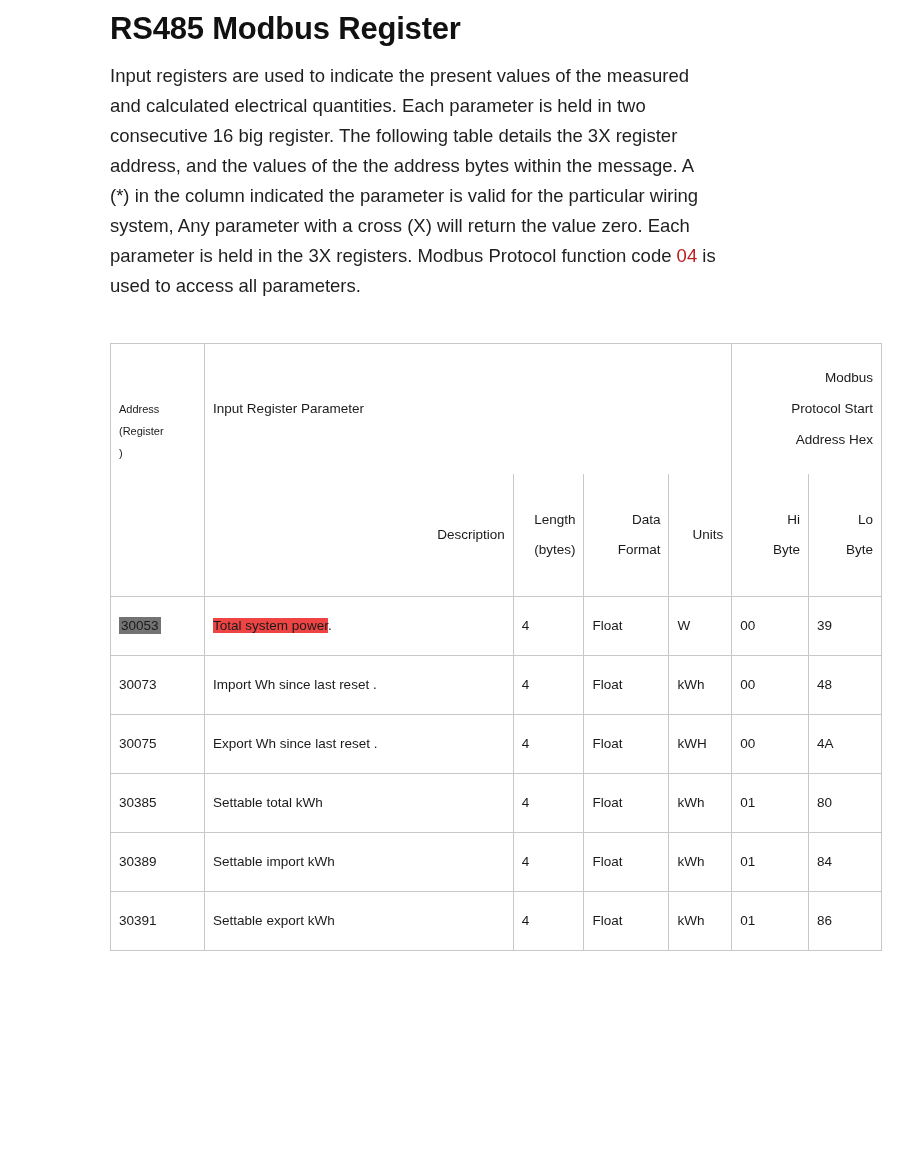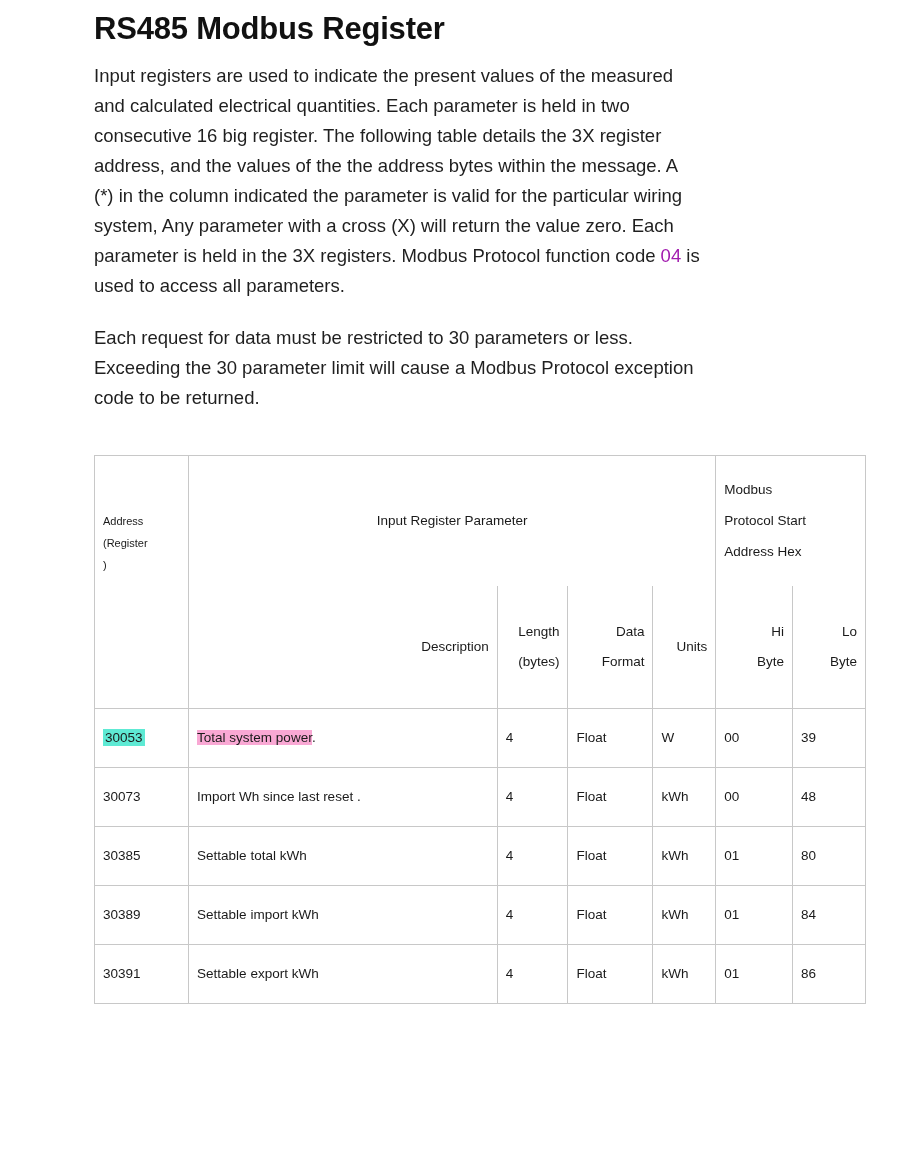--- a/index.html
+++ b/index.html
@@ -10,38 +10,39 @@
   body {
     width: 909px;
     min-height: 1176px;
     font-family: "Liberation Sans", sans-serif;
     color: #1a1a1a;
   }
   .page {
     width: 745px;
     box-sizing: border-box;
     padding: 0 44px 0 94px;
+    margin-left: 16px;
   }
   h1.doc-title {
     font-size: 31px;
     font-weight: bold;
     line-height: 1.2;
     margin: 10px 0 14px 0;
     letter-spacing: -0.2px;
     color: #111;
   }
   p.para {
     font-size: 18.5px;
     line-height: 1.62;
     margin: 0 0 22px 0;
     color: #1f1f1f;
     max-width: 770px;
   }
   .code-num {
-    color: #a21caf;
+    color: #b91c1c;
   }
   .table-wrap {
     margin-top: 42px;
   }
   table.reg {
     border-collapse: collapse;
     width: 772px;
     table-layout: fixed;
     font-size: 13.5px;
   }
@@ -55,27 +56,26 @@
   .th-addr {
     width: 93px;
     vertical-align: bottom !important;
     padding-bottom: 10px !important;
     font-weight: bold;
     font-size: 11px;
     line-height: 2.0;
     border-bottom: none !important;
   }
   .th-irp {
-    text-align: center;
     font-weight: bold;
     height: 118px;
     border-bottom: none !important;
   }
   .th-modbus {
-    text-align: left;
+    text-align: right;
     font-weight: bold;
     height: 118px;
     line-height: 2.3;
     border-bottom: none !important;
   }
   .th-sub {
     text-align: right;
     font-weight: bold;
     height: 110px;
     line-height: 2.2;
@@ -94,45 +94,44 @@
   }
   td.c-addr { padding-left: 10px; }
   td.c-desc { padding-left: 10px; }
   td.c-len { padding-left: 10px; }
   td.c-fmt { padding-left: 10px; }
   td.c-unit { padding-left: 10px; }
   td.c-hi { padding-left: 10px; }
   td.c-lo { padding-left: 10px; }
 
   .hl-yellow {
-    background: #5eead4;
+    background: #737373;
     padding: 1px 2px;
   }
   .hl-blue {
-    background: #f9a8d4;
+    background: #ef4444;
   }
   col.w-addr { width: 93px; }
   col.w-desc { width: 305px; }
   col.w-len { width: 70px; }
   col.w-fmt { width: 84px; }
   col.w-unit { width: 62px; }
   col.w-hi { width: 76px; }
   col.w-lo { width: 72px; }
 </style>
 </head>
 <body>
 
 <div class="page">
 
   <h1 class="doc-title">RS485 Modbus Register</h1>
 
 
   <p class="para"><span>Input registers are used to indicate the present values of the measured and calculated electrical quantities. Each parameter is held in two consecutive 16 big register. The following table details the 3X register address, and the values of the the address bytes within the message. A (*) in the column indicated the parameter is valid for the particular wiring system, Any parameter with a cross (X) will return the value zero. Each parameter is held in the 3X registers. Modbus Protocol function code </span><span class="code-num">04</span><span> is used to access all parameters.</span></p>
 
-  <p class="para">Each request for data must be restricted to 30 parameters or less. Exceeding the 30 parameter limit will cause a Modbus Protocol exception code to be returned.</p>
 
   <div class="table-wrap">
     <table class="reg">
       <colgroup>
         <col class="w-addr">
         <col class="w-desc">
         <col class="w-len">
         <col class="w-fmt">
         <col class="w-unit">
         <col class="w-hi">
@@ -187,20 +186,29 @@
         <tr>
           <td class="c-addr">30073</td>
           <td class="c-desc">Import Wh since last reset .</td>
           <td class="c-len">4</td>
           <td class="c-fmt">Float</td>
           <td class="c-unit">kWh</td>
           <td class="c-hi">00</td>
           <td class="c-lo">48</td>
         </tr>
         <tr>
+          <td class="c-addr">30075</td>
+          <td class="c-desc">Export Wh since last reset .</td>
+          <td class="c-len">4</td>
+          <td class="c-fmt">Float</td>
+          <td class="c-unit">kWH</td>
+          <td class="c-hi">00</td>
+          <td class="c-lo">4A</td>
+        </tr>
+        <tr>
           <td class="c-addr">30385</td>
           <td class="c-desc">Settable total kWh</td>
           <td class="c-len">4</td>
           <td class="c-fmt">Float</td>
           <td class="c-unit">kWh</td>
           <td class="c-hi">01</td>
           <td class="c-lo">80</td>
         </tr>
         <tr>
           <td class="c-addr">30389</td>

